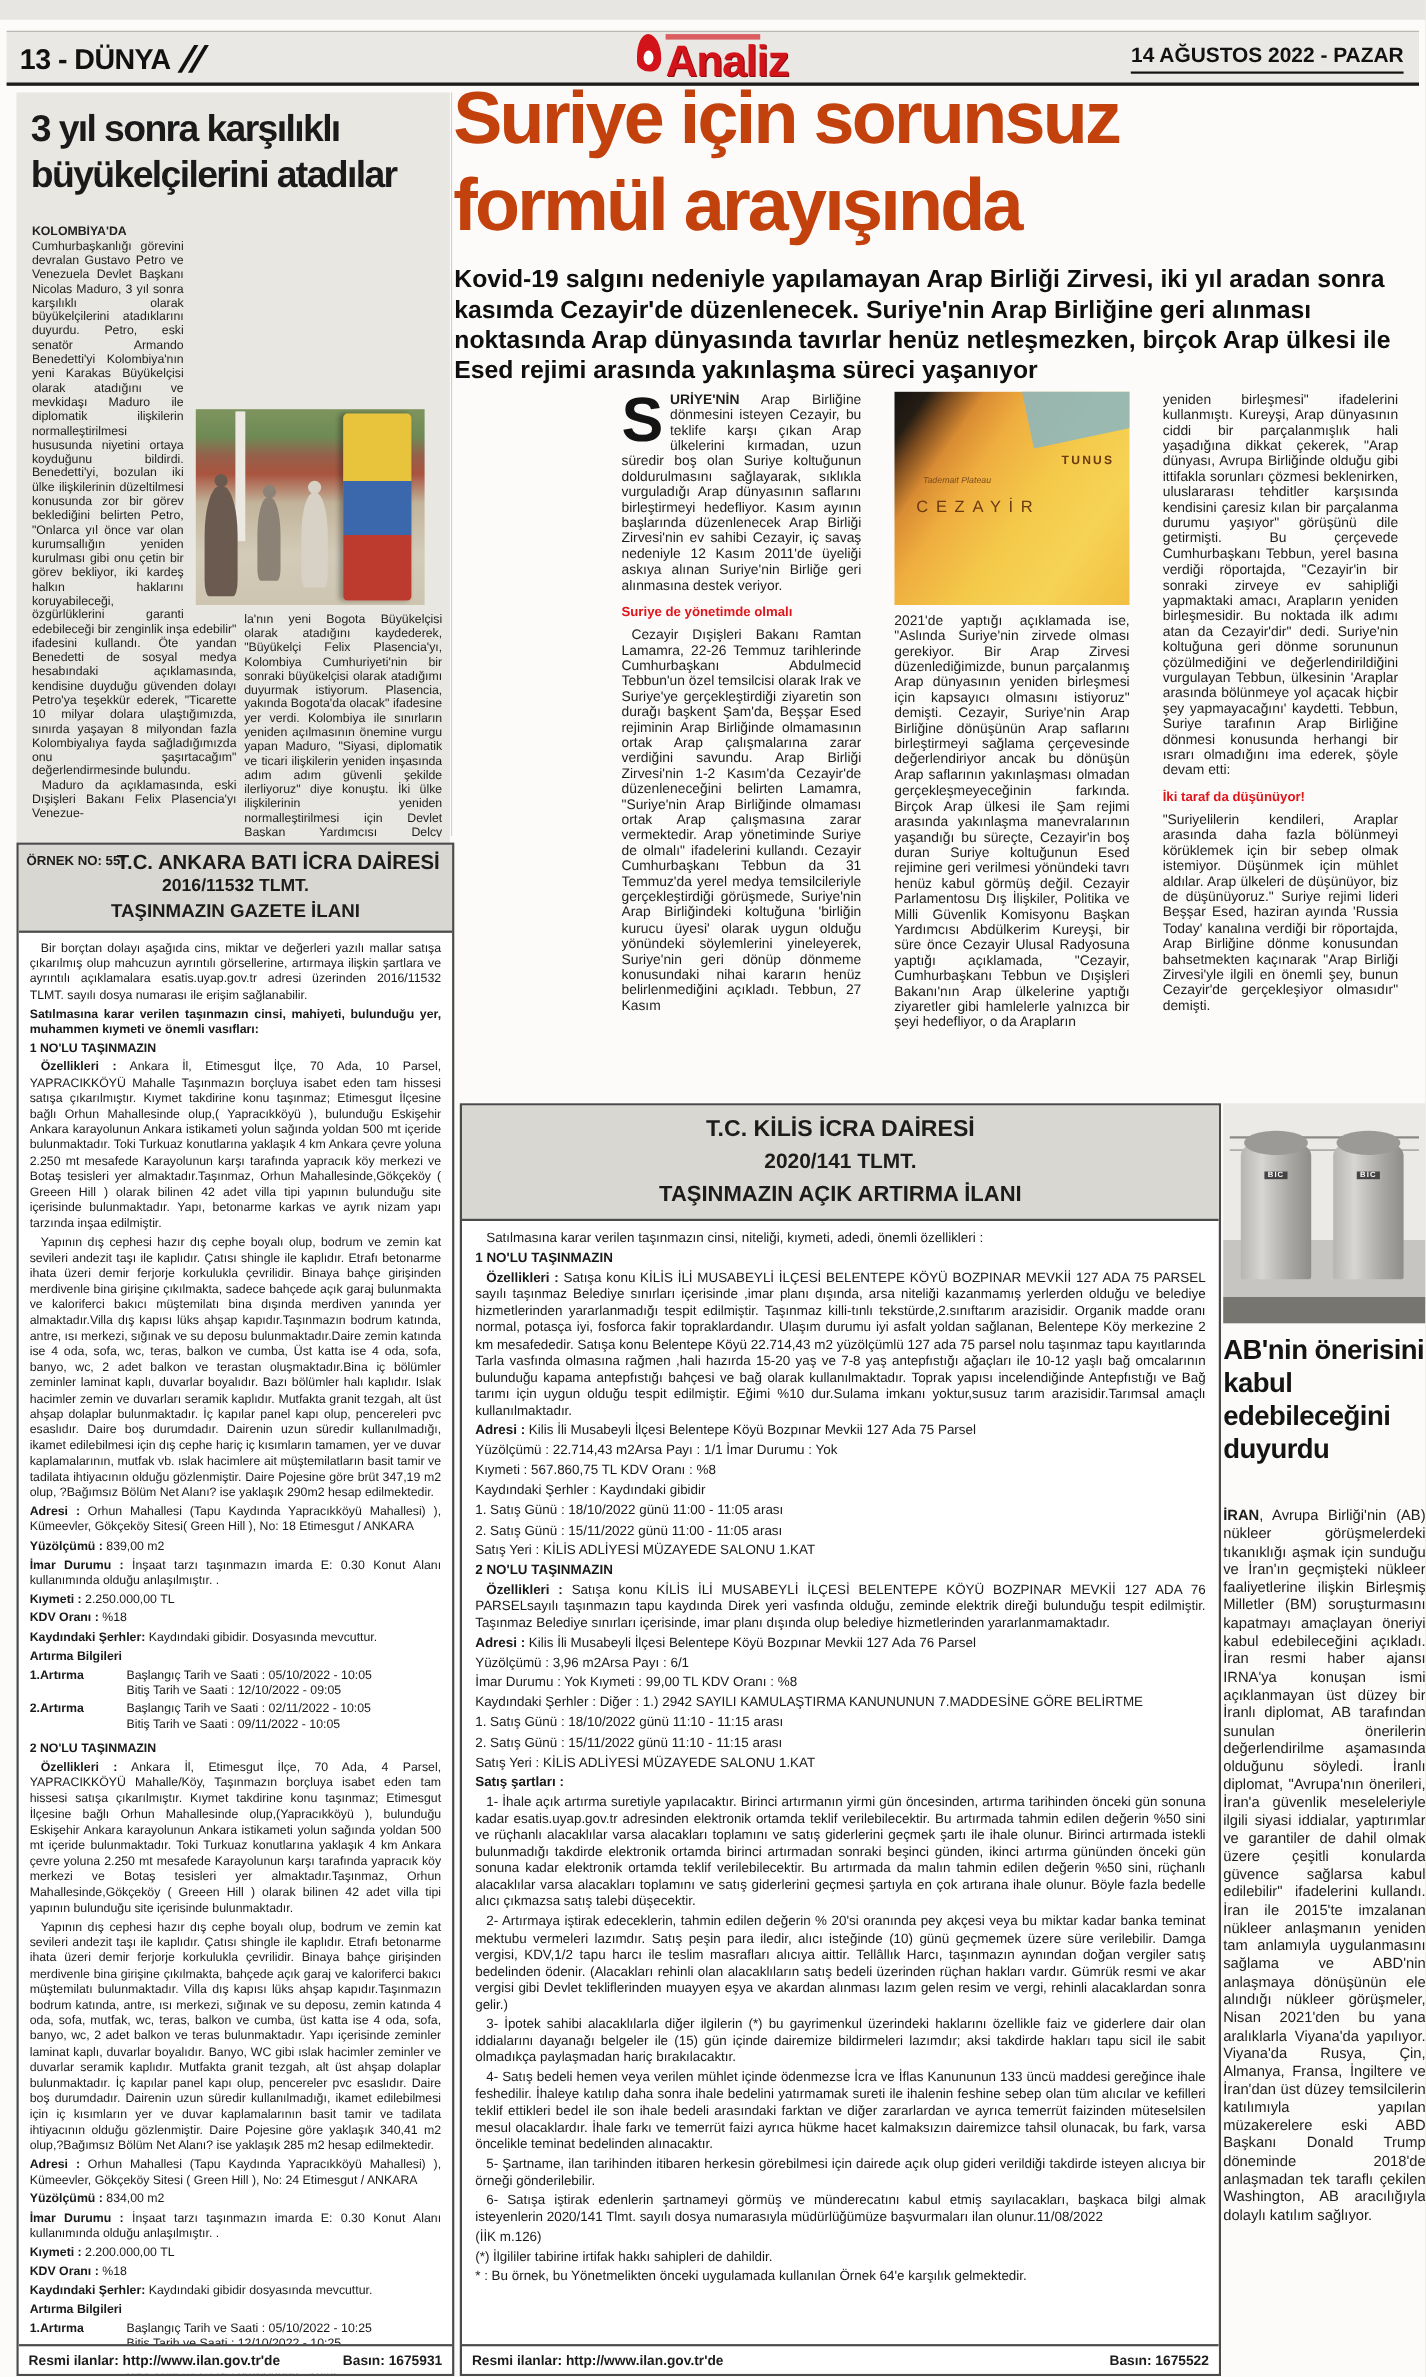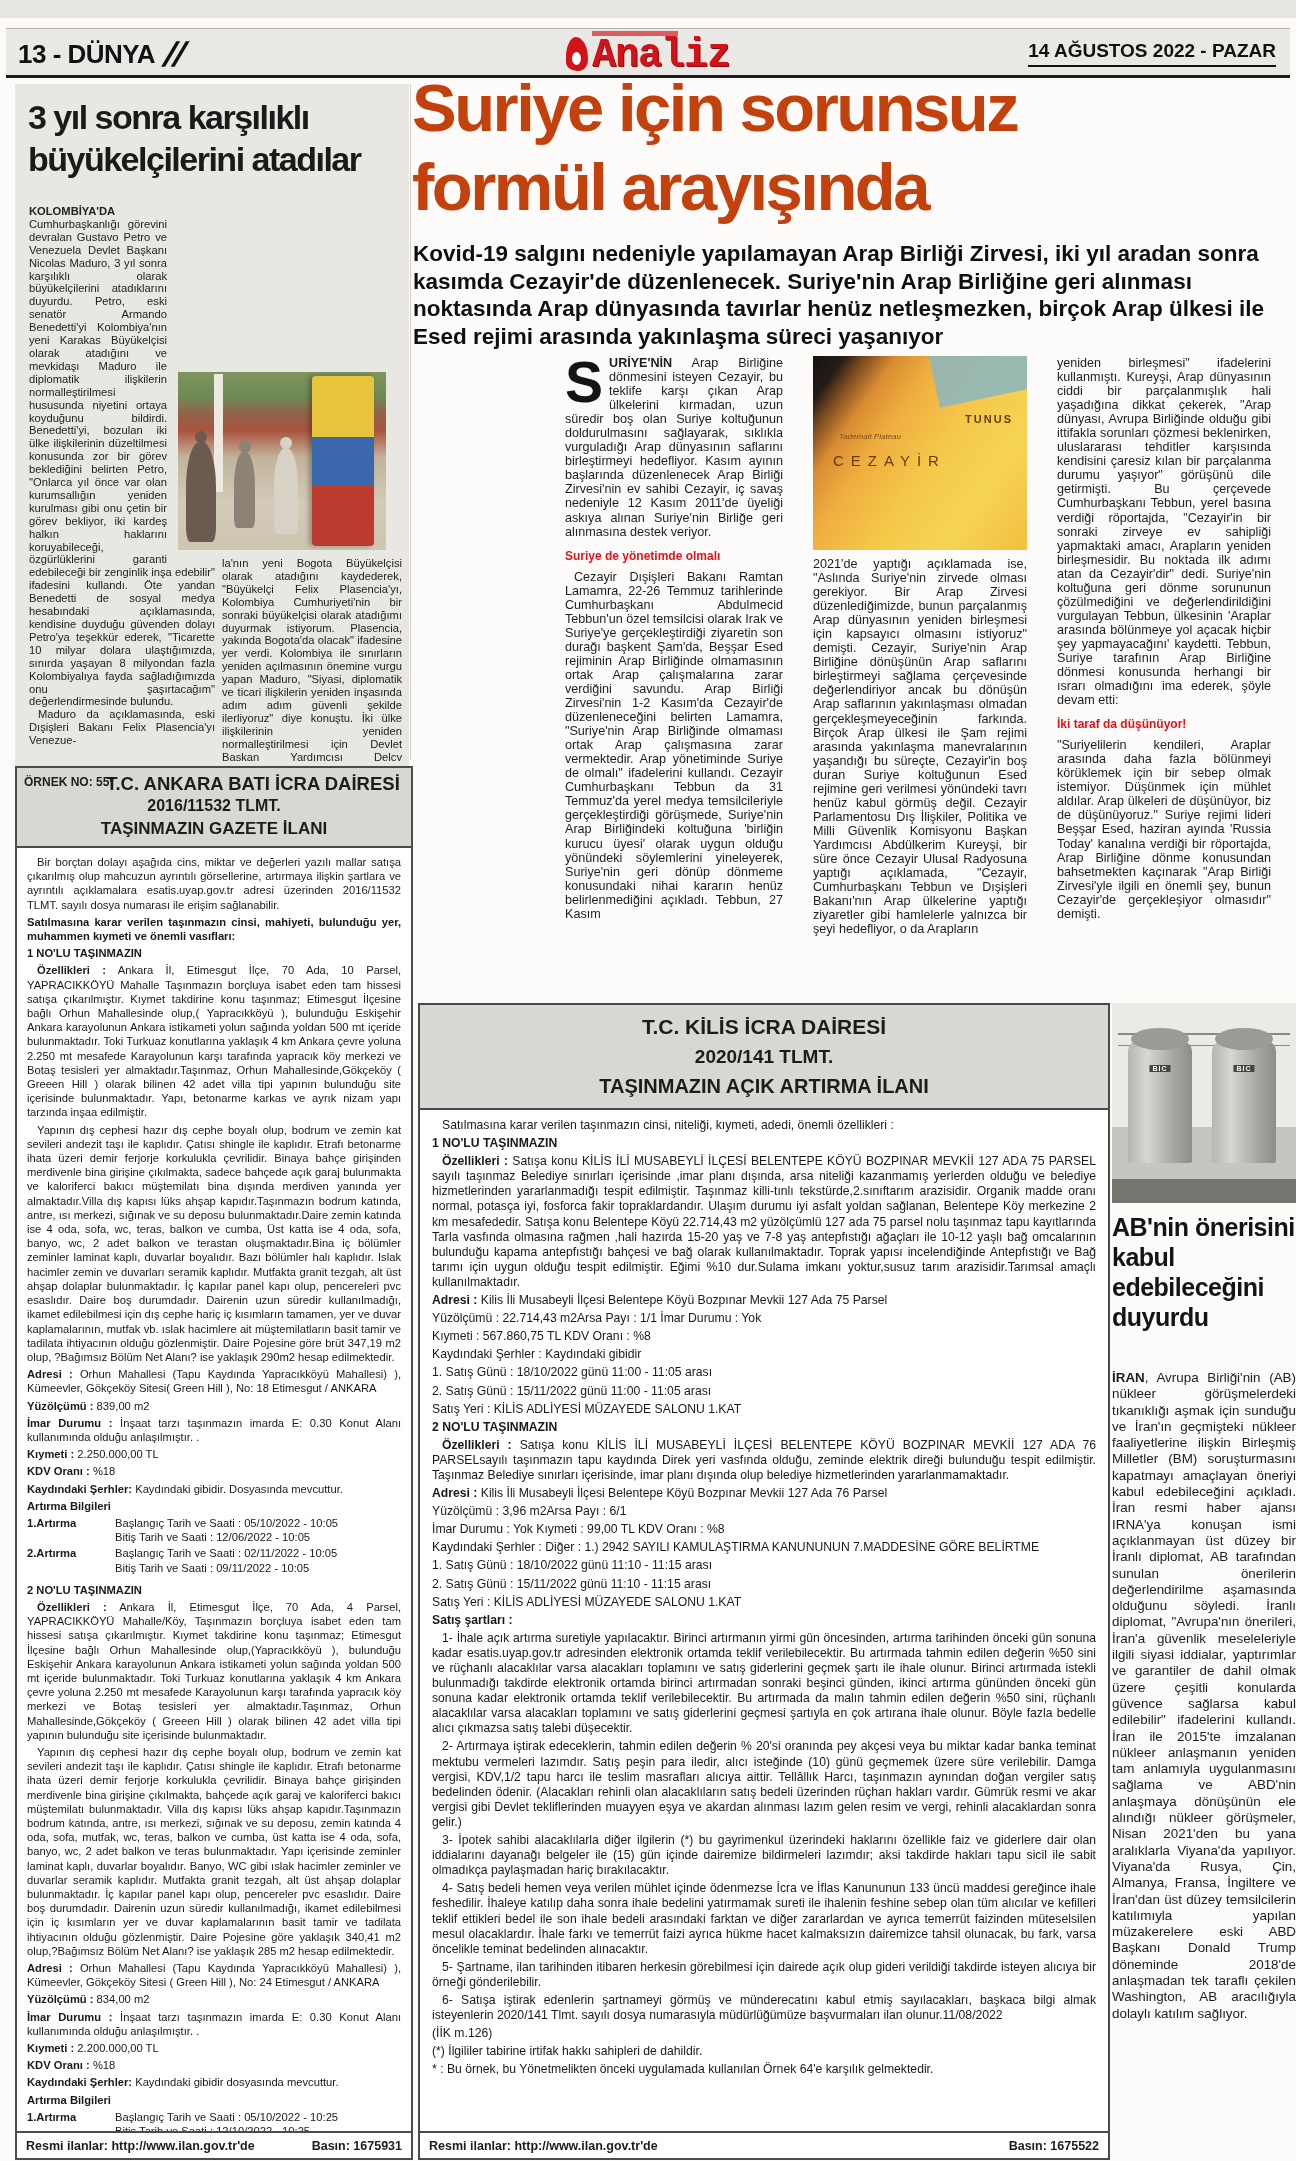--- a/index.html
+++ b/index.html
@@ -2,21 +2,21 @@
 <html><head>
 <meta charset="utf-8">
 <style>
   html,body{margin:0;padding:0;background:#e8e6e2;}
   #page{position:relative;width:1296px;height:2161px;background:#fcfbf9;font-family:"Liberation Sans",sans-serif;color:#1c1c1c;overflow:hidden;margin:18px auto;}
   
   .hdr{position:absolute;left:6px;top:10px;right:6px;height:46px;background:#eae8e4;border-top:1px solid #b7b3ac;border-bottom:3px solid #1b1b1b;}
   .hdr-left{position:absolute;left:12px;top:6px;display:flex;gap:10px;align-items:center;}
   .hdr-label{font-size:26px;font-weight:800;letter-spacing:-.5px;color:#111;}
   .slashes{font-style:italic;font-weight:900;font-size:34px;transform:skewX(-12deg);color:#111;}
-  .logo{position:absolute;left:50%;top:2px;transform:translateX(-50%);display:flex;align-items:flex-end;gap:4px;font-family:Liberation Mono, monospace;}
+  .logo{position:absolute;left:50%;top:2px;transform:translateX(-50%);display:flex;align-items:flex-start;gap:4px;}
   .flame{width:22px;height:34px;background:#d21319;border-radius:50% 60% 45% 55%/65% 70% 35% 30%;position:relative;margin-bottom:4px;}
   .flame:after{content:"";position:absolute;left:6px;top:15px;width:9px;height:13px;background:#fff;border-radius:50%;}
   .logo-col{display:flex;flex-direction:column;align-items:flex-start;}
   .logo-tag{height:5px;width:86px;background:#d21319;opacity:.65;margin-bottom:1px;}
   .logo-text{font-size:40px;font-weight:900;color:#d21319;letter-spacing:-1px;line-height:38px;text-shadow:1px 1px 0 #8d0d10;}
   .hdr-date{position:absolute;right:14px;top:11px;font-size:19px;font-weight:800;border-bottom:2px solid #111;padding-bottom:3px;color:#111;}
   .vdivider{position:absolute;left:410px;top:66px;width:1px;height:676px;background:#d2cfc9;}
   
   .left-art{position:absolute;left:15px;top:66px;width:394px;height:684px;background:#e9e7e2;overflow:hidden;}
   .la-h{position:absolute;left:13px;top:12px;width:378px;font-size:34px;line-height:42px;font-weight:800;letter-spacing:-1.5px;color:#1a1a1a;}
@@ -175,21 +175,21 @@
       <p><b>İmar Durumu :</b><span> İnşaat tarzı taşınmazın imarda E: 0.30 Konut Alanı kullanımında olduğu anlaşılmıştır. .</span></p>
       <p><b>Kıymeti :</b><span> 2.250.000,00 TL</span></p>
       <p><b>KDV Oranı :</b><span> %18</span></p>
       <p><b>Kaydındaki Şerhler:</b><span> Kaydındaki gibidir. Dosyasında mevcuttur.</span></p>
       <div class="artblock">
         <p><b>Artırma Bilgileri</b></p>
         <div class="artrow">
           <span class="artlbl">1.Artırma</span>
           <span class="artd">
               <span>Başlangıç Tarih ve Saati : 05/10/2022 - 10:05</span>
-              <span>Bitiş Tarih ve Saati : 12/06/2022 - 10:05</span>
+              <span>Bitiş Tarih ve Saati : 12/10/2022 - 09:05</span>
             </span>
         </div>
         <div class="artrow">
           <span class="artlbl">2.Artırma</span>
           <span class="artd">
               <span>Başlangıç Tarih ve Saati : 02/11/2022 - 10:05</span>
               <span>Bitiş Tarih ve Saati : 09/11/2022 - 10:05</span>
             </span>
         </div>
       </div>

